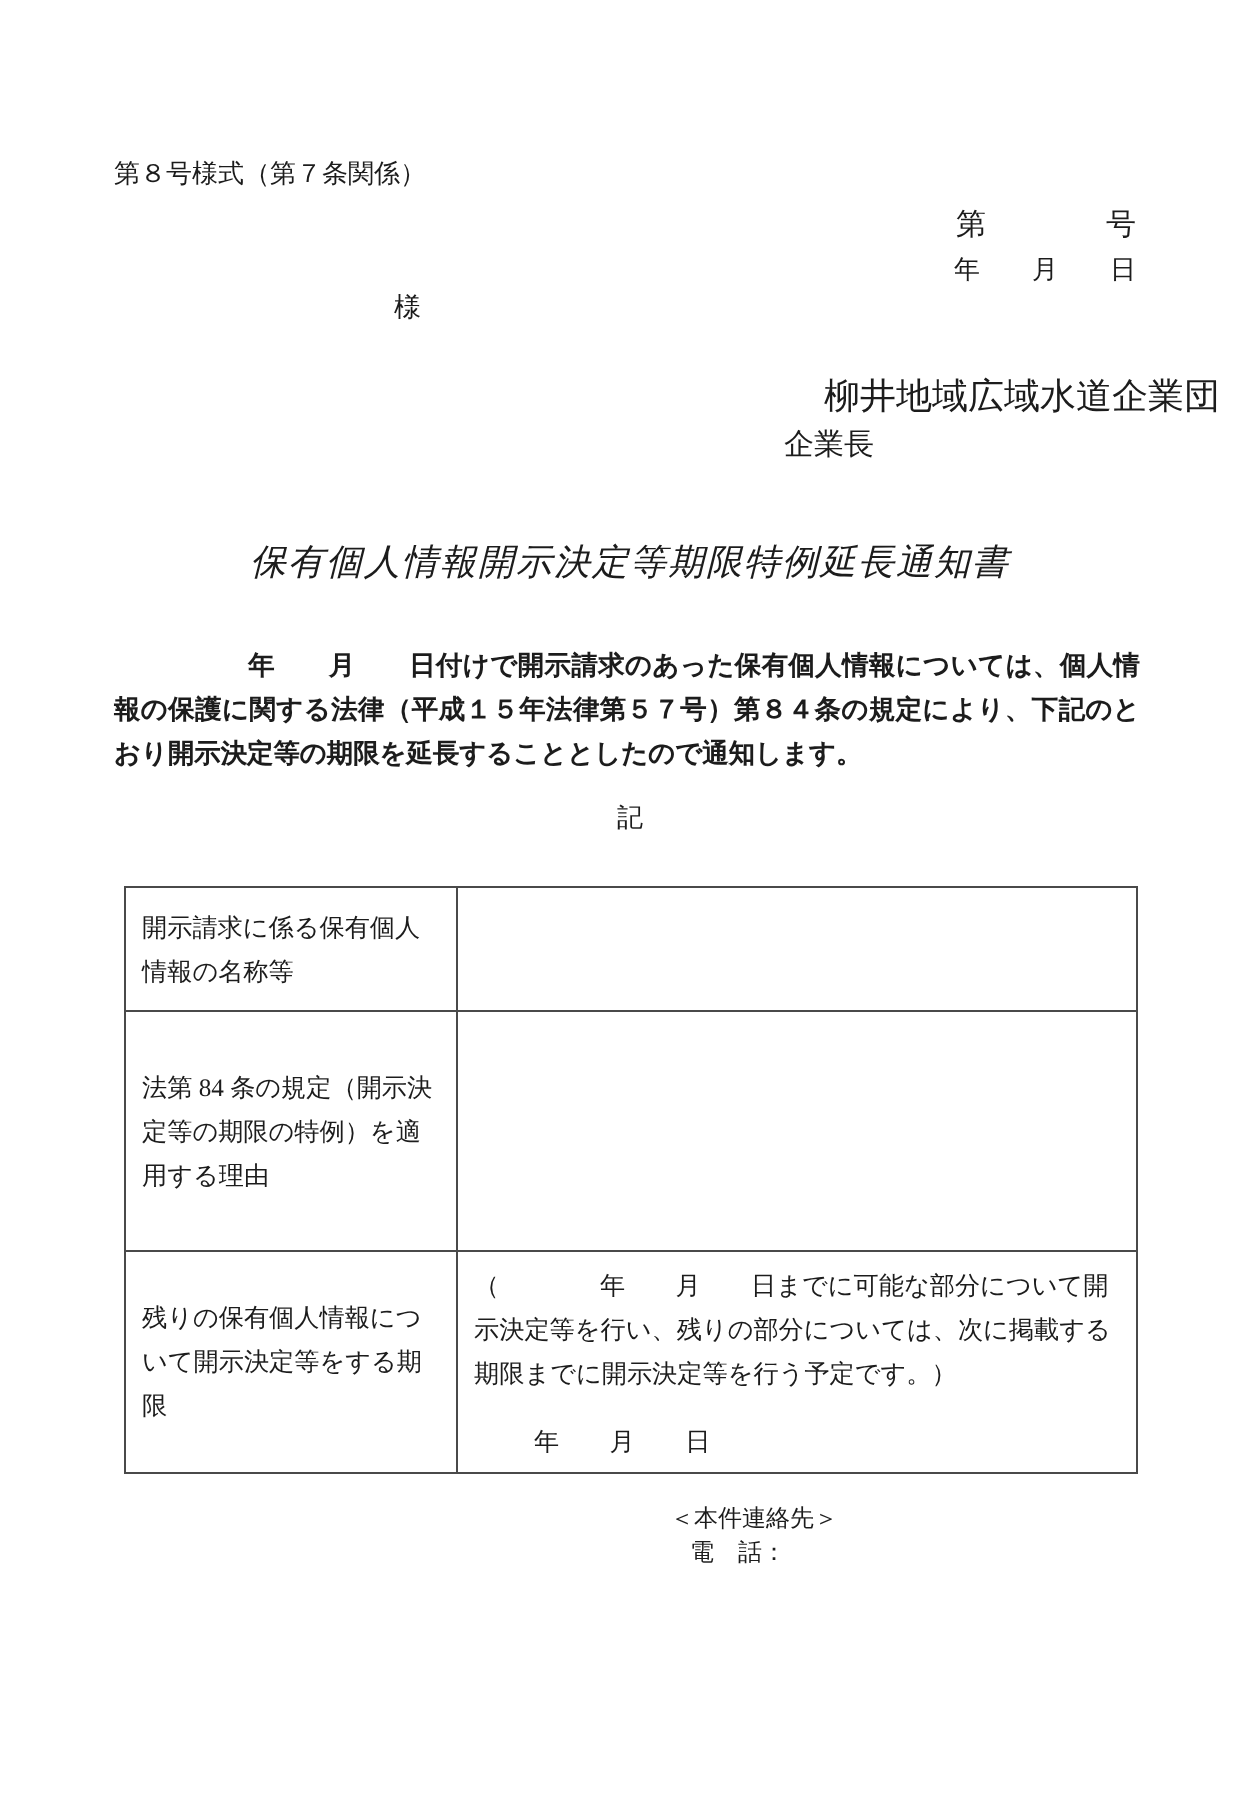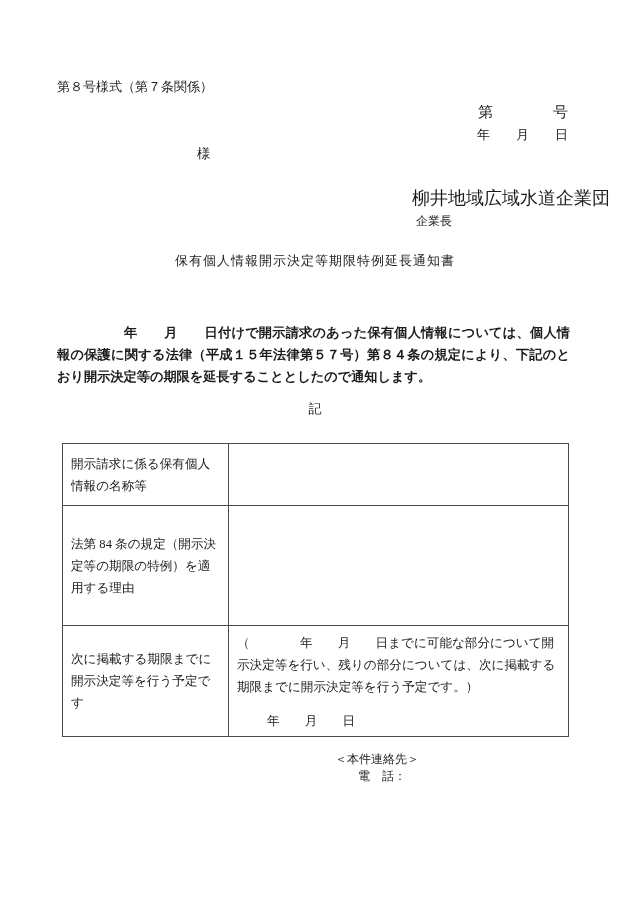--- a/index.html
+++ b/index.html
@@ -12,24 +12,24 @@
     font-family: "Liberation Serif", "DejaVu Serif", serif;
     color: #1c1c1c;
     overflow: hidden;
   }
   .abs { position: absolute; white-space: pre; font-family: Liberation Serif, serif; }
   .form-number   { left: 57px;  top: 78px;  font-size: 13px; }
   .doc-number    { right: 62px; top: 103px; font-size: 15px; }
   .doc-date      { right: 62px; top: 126px; font-size: 13px; }
   .addressee     { left: 197px; top: 145px; font-size: 13.5px; }
   .issuer-org    { left: 412px; top: 186px; font-size: 18px; }
-  .issuer-title  { left: 416px; top: 213px; font-size: 12px; }
+  .issuer-title  { left: 392px; top: 213px; font-size: 15px; }
   .doc-title {
-    position: absolute; left: 0; right: 0; top: 252px;
-    text-align: center; font-size: 13px; letter-spacing: 1px;
+    position: absolute; left: 0; right: 0; top: 269px;
+    text-align: center; font-size: 18px; letter-spacing: 1px; font-style: italic;
   }
   .body-par {
     position: absolute; left: 57px; top: 322px; width: 513px;
     font-size: 13.2px; line-height: 21.8px;
     text-align: justify; white-space: pre-wrap; font-weight: bold;
   }
   .record-marker {
     position: absolute; left: 0; right: 0; top: 400px;
     text-align: center; font-size: 13px;
   }
@@ -48,21 +48,21 @@
   .main-table tr.r1 { height: 62px; }
   .main-table tr.r2 { height: 120px; }
   .main-table tr.r3 { height: 107px; }
   .main-table td.value-top { vertical-align: top; padding-top: 6px; }
   .cell-note { white-space: pre-wrap; }
   .cell-date { white-space: pre; margin-top: 12px; padding-left: 30px; }
   .contact {
     position: absolute; left: 335px; top: 751px;
     font-size: 12px; line-height: 16.5px;
   }
-  .contact .line { white-space: pre; text-align: center; }
+  .contact .line { white-space: pre; }
   .contact .indent { padding-left: 10px; }
 </style>
 </head>
 <body>
 
 <div class="page">
 
   <div class="abs form-number">第８号様式（第７条関係）</div>
   <div class="abs doc-number">第　　　　号</div>
   <div class="abs doc-date">年　　月　　日</div>
@@ -84,21 +84,21 @@
     <tbody>
         <tr class="r1">
       <td>開示請求に係る保有個人情報の名称等</td>
       <td></td>
     </tr>
     <tr class="r2">
       <td>法第 84 条の規定（開示決定等の期限の特例）を適用する理由</td>
       <td></td>
     </tr>
     <tr class="r3">
-      <td>次に掲載する期限までに開示決定等を行う予定です</td>
+      <td>残りの保有個人情報について開示決定等をする期限</td>
       <td class="value-top">
         <div class="cell-note">（　　　　年　　月　　日までに可能な部分について開示決定等を行い、残りの部分については、次に掲載する期限までに開示決定等を行う予定です。）</div>
         <div class="cell-date">年　　月　　日</div>
       </td>
     </tr>
   </tbody>
     </table>
 
   <div class="contact">
     <div class="line">＜本件連絡先＞</div>

